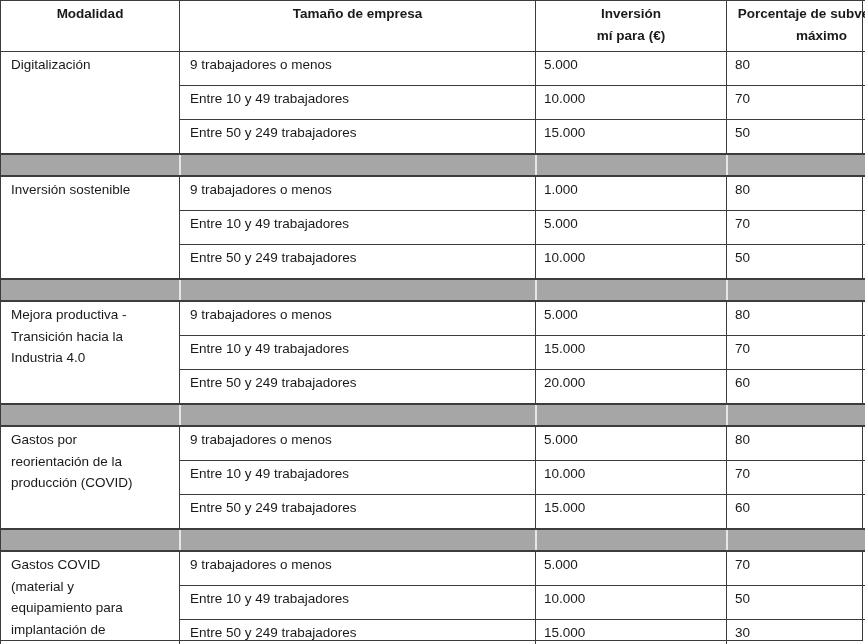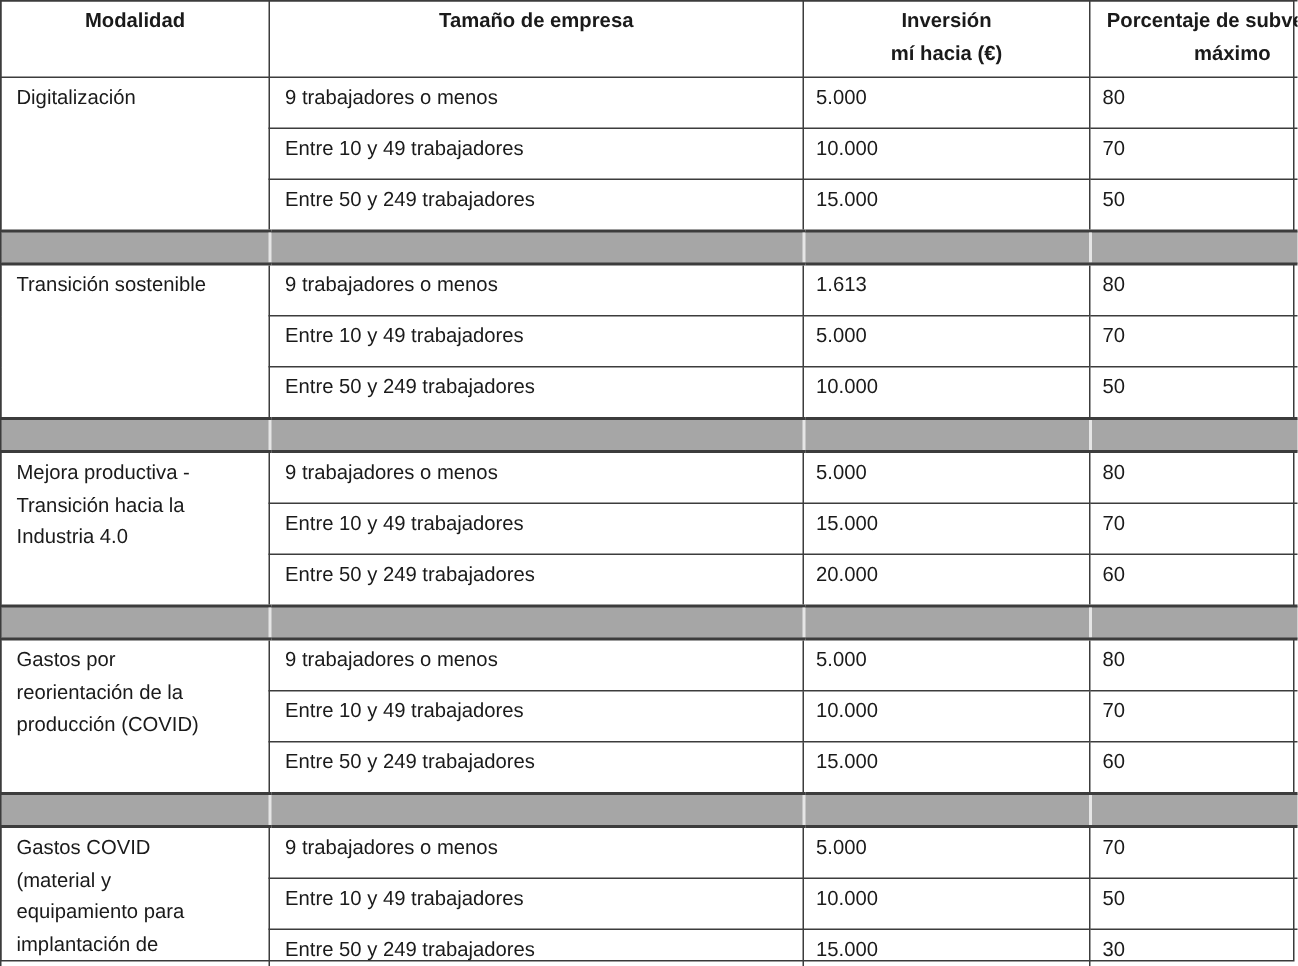--- a/index.html
+++ b/index.html
@@ -51,21 +51,21 @@
   <colgroup>
     <col class="c1">
       <col class="c2">
       <col class="c3">
       <col class="c4">
   </colgroup>
   <thead>
     <tr>
       <th><span>Modalidad</span></th>
       <th><span>Tamaño de empresa</span></th>
-      <th><span>Inversión</span><br><span>mí hacia (€)</span></th>
+      <th><span>Inversión</span><br><span>mí para (€)</span></th>
       <th><span>Porcentaje de subvención</span><br><span>máximo</span></th>
 
     </tr>
   </thead>
   <tbody>
 
     <tr class="data">
       <td class="mod" rowspan="3">Digitalización</td>
       <td class="size">9 trabajadores o menos</td>
       <td class="num">5.000</td>
@@ -85,23 +85,23 @@
 
     </tr>
     <tr class="sep">
       <td></td>
         <td></td>
         <td></td>
         <td></td>
     </tr>
 
     <tr class="data">
-      <td class="mod" rowspan="3">Transición sostenible</td>
+      <td class="mod" rowspan="3">Inversión sostenible</td>
       <td class="size">9 trabajadores o menos</td>
-      <td class="num">1.613</td>
+      <td class="num">1.000</td>
       <td class="num">80</td>
 
     </tr>
     <tr class="data">
       <td class="size">Entre 10 y 49 trabajadores</td>
       <td class="num">5.000</td>
       <td class="num">70</td>
 
     </tr>
     <tr class="data">

